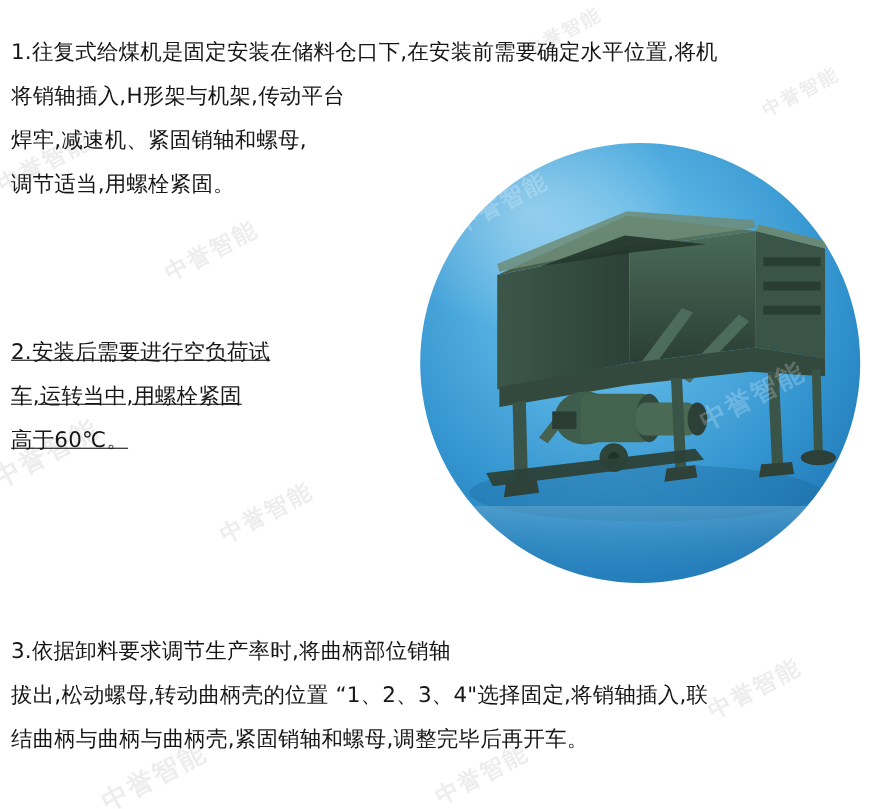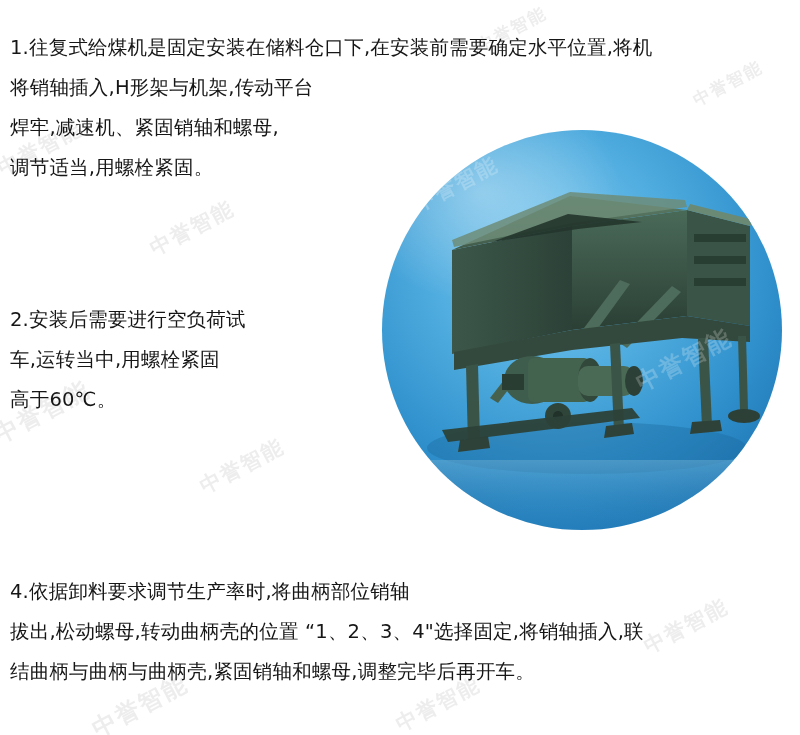--- a/index.html
+++ b/index.html
@@ -49,21 +49,21 @@
     z-index: 8;
     font-size: 19.5px;
     line-height: 40px;
     letter-spacing: 0.2px;
     color: #161616;
     font-weight: 500;
   }
   .para .ln { display: block; white-space: nowrap; }
 
   #para-1 { left: 10px; top: 28px; width: 560px; }
-  #para-2 { left: 10px; top: 300px; width: 380px; }
+  #para-2 { left: 10px; top: 300px; width: 380px; text-decoration: underline; }
   #para-3 { left: 10px; top: 572px; width: 780px; }
 
   
   .photo {
     position: absolute;
     left: 382px;
     top: 130px;
     width: 400px;
     height: 400px;
     border-radius: 50%;
@@ -94,21 +94,21 @@
     <span class="ln">调节适当,用螺栓紧固。</span>
   </div>
 
   <div class="para" id="para-2">
     <span class="ln">2.安装后需要进行空负荷试</span>
     <span class="ln">车,运转当中,用螺栓紧固</span>
     <span class="ln">高于60℃。</span>
   </div>
 
   <div class="para" id="para-3">
-    <span class="ln">4.依据卸料要求调节生产率时,将曲柄部位销轴</span>
+    <span class="ln">3.依据卸料要求调节生产率时,将曲柄部位销轴</span>
     <span class="ln">拔出,松动螺母,转动曲柄壳的位置 “1、2、3、4"选择固定,将销轴插入,联</span>
     <span class="ln">结曲柄与曲柄与曲柄壳,紧固销轴和螺母,调整完毕后再开车。</span>
   </div>
 
   <div class="photo">
     <div class="sheen"></div>
     <svg viewBox="0 0 400 400" width="400" height="400">
       <defs>
         <linearGradient id="gTop" x1="0" y1="0" x2="0" y2="1">
           <stop offset="0%" stop-color="#5d7d66"></stop>

